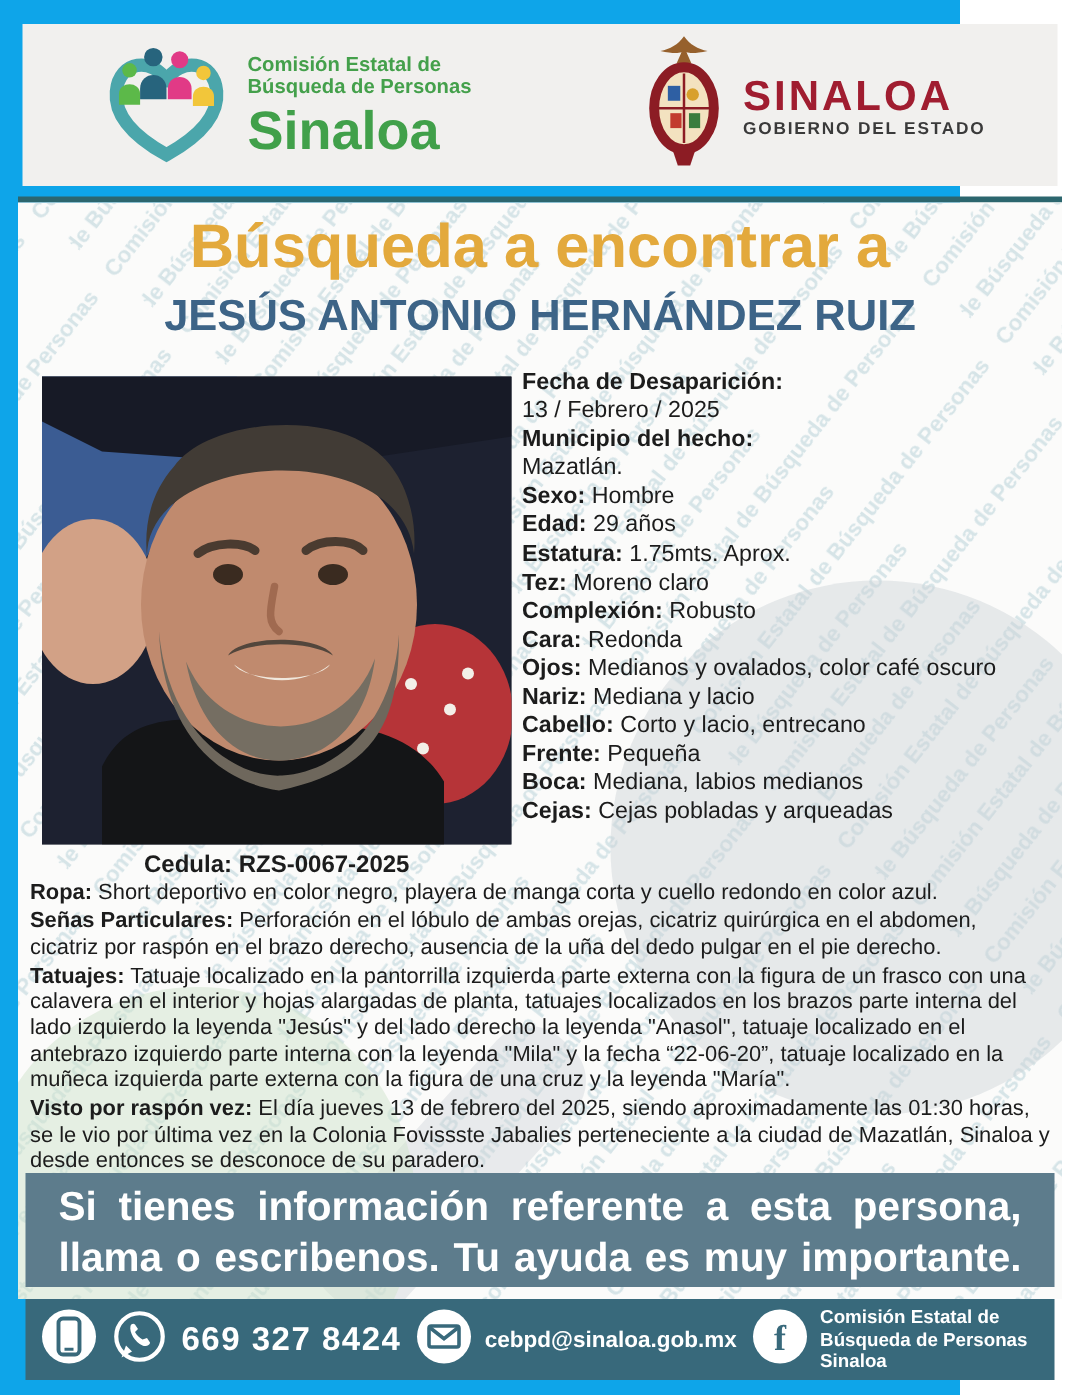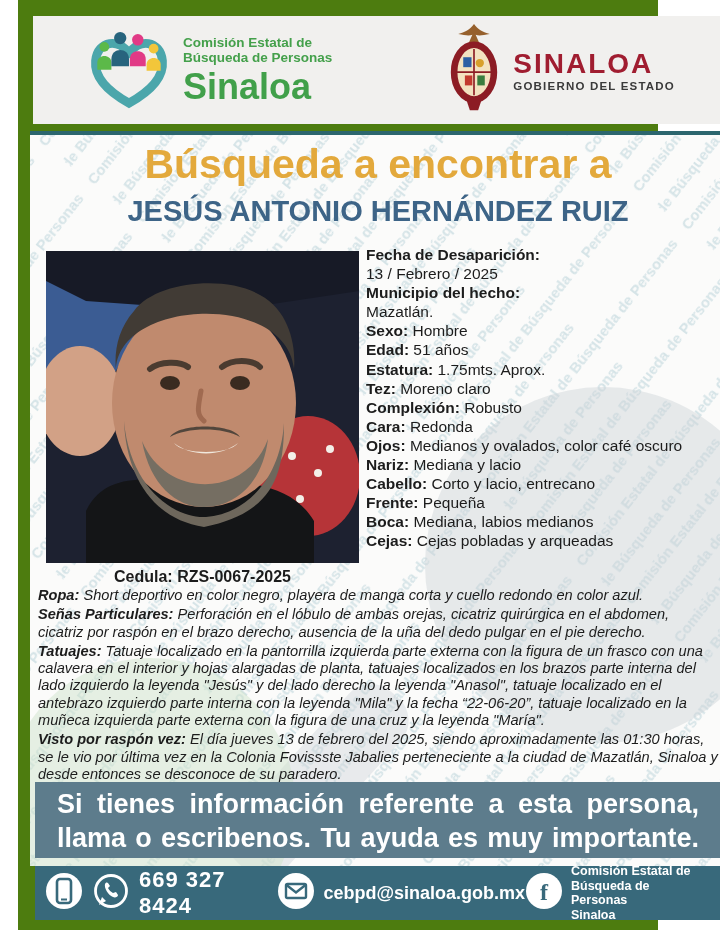--- a/index.html
+++ b/index.html
@@ -1,17 +1,17 @@
 <!DOCTYPE html>
 <html><head>
 <meta charset="utf-8">
 <style>
   * { margin:0; padding:0; box-sizing:border-box; }
   body { width:720px; height:930px; font-family:"Liberation Sans", sans-serif; background:#ffffff; overflow:hidden; }
-  .page { position:relative; width:640px; height:930px; background:#4d7c0f;margin-left:18px; }
+  .page { position:relative; width:640px; height:930px; background:#0ea5e9; }
 
   
   .header-band { position:absolute; left:15px; top:16px; width:690px; height:108px; background:#f1f0ee; display:flex; align-items:center; justify-content:space-between; padding:0 48px 0 52px; }
   .logo-group { display:flex; align-items:center; gap:10px; }
   .cebp-text .org-small { color:#44a04b; font-size:13.5px; font-weight:bold; line-height:15.5px; }
   .cebp-text .org-big { color:#41a04a; font-size:36px; font-weight:bold; line-height:38px; margin-top:2px; }
   .gob-text { text-align:left; }
   .gob-text .state { color:#a01d30; font-size:28px; font-weight:800; letter-spacing:2px; line-height:30px; }
   .gob-text .sub { color:#3a3a3a; font-size:11.5px; font-weight:bold; letter-spacing:1.2px; margin-top:1px; }
 
@@ -25,31 +25,31 @@
 
   .photo-frame { position:absolute; left:16px; top:116px; width:313px; height:312px; background:#20242e; }
   .photo-frame svg { display:block; }
   .cedula { position:absolute; left:16px; top:433px; width:313px; text-align:center; font-size:16px; font-weight:bold; color:#1c1c1c; }
 
   .details-col { position:absolute; left:336px; top:110px; width:356px; }
   .detail-line { font-size:15.5px; line-height:19.1px; color:#1c1c1c; white-space:nowrap; }
   .detail-line b { font-weight:bold; }
 
   .desc-block { position:absolute; left:8px; top:452px; width:680px; }
-  .desc-block p { font-size:14.6px; line-height:17.3px; color:#1c1c1c; margin-bottom:2px; text-align:left;font-style:italic; }
+  .desc-block p { font-size:14.6px; line-height:17.3px; color:#1c1c1c; margin-bottom:2px; text-align:left; }
   .desc-block b { font-weight:bold; }
 
   .cta-band { position:absolute; left:5px; top:647px; width:686px; height:76px; background:#5d7c8c; padding:5px 22px 0 22px; }
   .cta-band .cta-line { color:#ffffff; font-size:27px; font-weight:bold; line-height:34px; text-align:justify; text-align-last:justify; }
 
   
   .footer-bar { position:absolute; left:17px; top:866px; width:686px; height:54px; background:#38697b; display:flex; align-items:center; justify-content:space-between; padding:0 18px 0 10px; }
   .contact { display:flex; align-items:center; gap:8px; }
   .phone-number { color:#ffffff; font-size:22px; font-weight:bold; letter-spacing:1px; }
-  .email-text { color:#ffffff; font-size:18px; font-weight:bold;text-align:right; }
+  .email-text { color:#ffffff; font-size:15px; font-weight:bold;text-align:right; }
   .fb-text { color:#ffffff; font-size:12.5px; font-weight:bold; line-height:14.5px; }
 </style>
 </head>
 <body>
 
 <div class="page">
 
   <div class="header-band">
     <div class="logo-group">
       <span>
@@ -141,21 +141,21 @@
       </svg>
     </div>
     <div class="cedula">Cedula: RZS-0067-2025</div>
 
     <div class="details-col">
         <div class="detail-line"><b>Fecha de Desaparición:</b></div>
         <div class="detail-line"><span>13 / Febrero / 2025</span></div>
         <div class="detail-line"><b>Municipio del hecho:</b></div>
         <div class="detail-line"><span>Mazatlán.</span></div>
         <div class="detail-line"><b>Sexo:</b><span> Hombre</span></div>
-        <div class="detail-line"><b>Edad:</b><span> 51 años</span></div>
+        <div class="detail-line"><b>Edad:</b><span> 29 años</span></div>
         <div class="detail-line"><b>Estatura:</b><span> 1.75mts. Aprox.</span></div>
         <div class="detail-line"><b>Tez:</b><span> Moreno claro</span></div>
         <div class="detail-line"><b>Complexión:</b><span> Robusto</span></div>
         <div class="detail-line"><b>Cara:</b><span> Redonda</span></div>
         <div class="detail-line"><b>Ojos:</b><span> Medianos y ovalados, color café oscuro</span></div>
         <div class="detail-line"><b>Nariz:</b><span> Mediana y lacio</span></div>
         <div class="detail-line"><b>Cabello:</b><span> Corto y lacio, entrecano</span></div>
         <div class="detail-line"><b>Frente:</b><span> Pequeña</span></div>
         <div class="detail-line"><b>Boca:</b><span> Mediana, labios medianos</span></div>
         <div class="detail-line"><b>Cejas:</b><span> Cejas pobladas y arqueadas</span></div>

